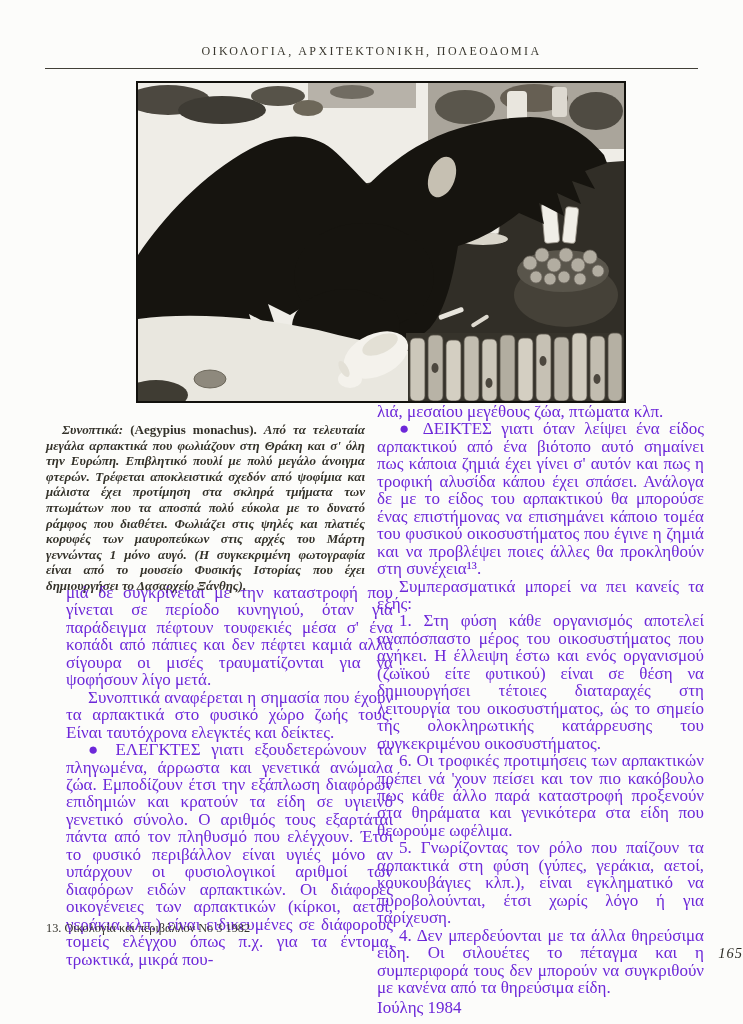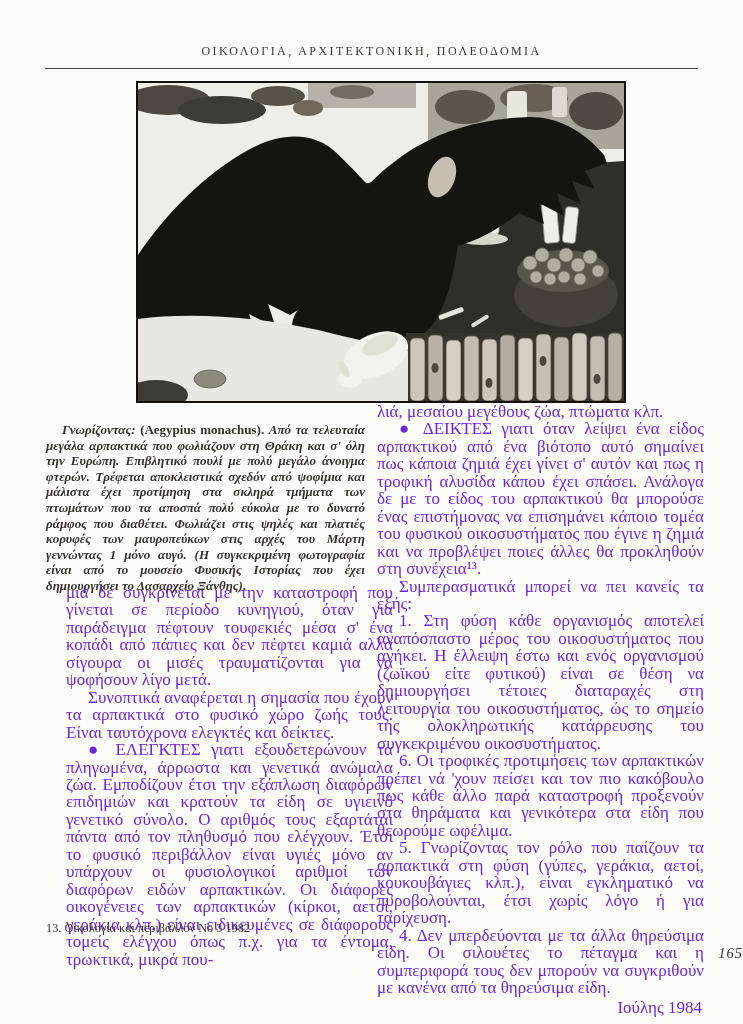--- a/index.html
+++ b/index.html
@@ -30,21 +30,21 @@
   .caption .species{font-style:normal;}
   .caption .body{font-style:italic;}
   .col{
     position:absolute;width:327px;font-size:17px;line-height:17.45px;
     text-align:justify;color:#6d28d9;
   }
   .col p{margin:0;text-indent:22px;}
   .col p.cont{text-indent:0;}
   .col-left{left:40px;top:584px;margin-left:26px;}
   .col-right{left:377px;top:403px;}
-  .dateline{text-align:right;margin-top:3px;padding-right:2px;}
+  .dateline{text-align:left;margin-top:3px;padding-right:2px;}
   .footnote{
     position:absolute;left:46px;top:921px;font-size:12.3px;color:#34322b;
   }
   .pagenum{
     position:absolute;left:0;right:0;top:945px;text-align:right;
     font-style:italic;font-size:14.5px;color:#2f2e27;letter-spacing:1px;
   }
 </style>
 </head>
 <body>
@@ -139,21 +139,21 @@
       <g transform="rotate(-24 238 272)">
         <ellipse cx="238" cy="272" rx="34" ry="21" fill="#f4f2ec"></ellipse>
         <ellipse cx="246" cy="264" rx="19" ry="9" fill="#dcd8cc" opacity="0.7"></ellipse>
       </g>
       <ellipse cx="212" cy="296" rx="12" ry="9" fill="#f4f2ec"></ellipse>
       <ellipse cx="206" cy="286" rx="4" ry="9" transform="rotate(-30 206 286)" fill="#e3e0d6"></ellipse>
     </svg>
   </figure>
 
   <p class="caption">
-    <span class="lead">Γνωρίζοντας:</span>
+    <span class="lead">Συνοπτικά:</span>
     <span class="species">(Aegypius monachus).</span>
     <span class="body">Από τα τελευταία μεγάλα αρπακτικά που φωλιάζουν στη Θράκη και σ' όλη την Ευρώπη. Επιβλητικό πουλί με πολύ μεγάλο άνοιγμα φτερών. Τρέφεται αποκλειστικά σχεδόν από ψοφίμια και μάλιστα έχει προτίμηση στα σκληρά τμήματα των πτωμάτων που τα αποσπά πολύ εύκολα με το δυνατό ράμφος που διαθέτει. Φωλιάζει στις ψηλές και πλατιές κορυφές των μαυροπεύκων στις αρχές του Μάρτη γεννώντας 1 μόνο αυγό. (Η συγκεκριμένη φωτογραφία είναι από το μουσείο Φυσικής Ιστορίας που έχει δημιουργήσει το Δασαρχείο Ξάνθης).</span>
   </p>
 
   <div class="col col-left">
     <p class="cont">μιά δε συγκρίνεται με την καταστροφή που γίνεται σε περίοδο κυνηγιού, όταν για παράδειγμα πέφτουν τουφεκιές μέσα σ' ένα κοπάδι από πάπιες και δεν πέφτει καμιά αλλά σίγουρα οι μισές τραυματίζονται για να ψοφήσουν λίγο μετά.</p>
     <p>Συνοπτικά αναφέρεται η σημασία που έχουν τα αρπακτικά στο φυσικό χώρο ζωής τους. Είναι ταυτόχρονα ελεγκτές και δείκτες.</p>
     <p>● ΕΛΕΓΚΤΕΣ γιατι εξουδετερώνουν τα πληγωμένα, άρρωστα και γενετικά ανώμαλα ζώα. Εμποδίζουν έτσι την εξάπλωση διαφόρων επιδημιών και κρατούν τα είδη σε υγιεινό γενετικό σύνολο. Ο αριθμός τους εξαρτάται πάντα από τον πληθυσμό που ελέγχουν. Έτσι το φυσικό περιβάλλον είναι υγιές μόνο αν υπάρχουν οι φυσιολογικοί αριθμοί των διαφόρων ειδών αρπακτικών. Οι διάφορες οικογένειες των αρπακτικών (κίρκοι, αετοί, γεράκια κλπ.) είναι ειδικευμένες σε διάφορους τομείς ελέγχου όπως π.χ. για τα έντομα, τρωκτικά, μικρά που-</p>
   </div>
 

